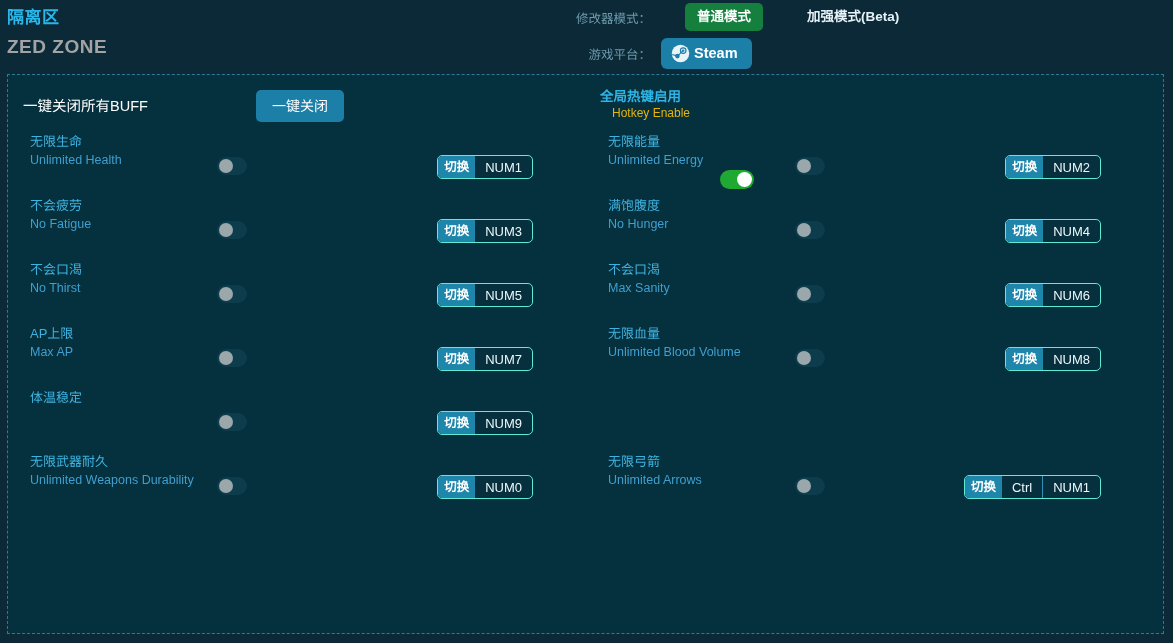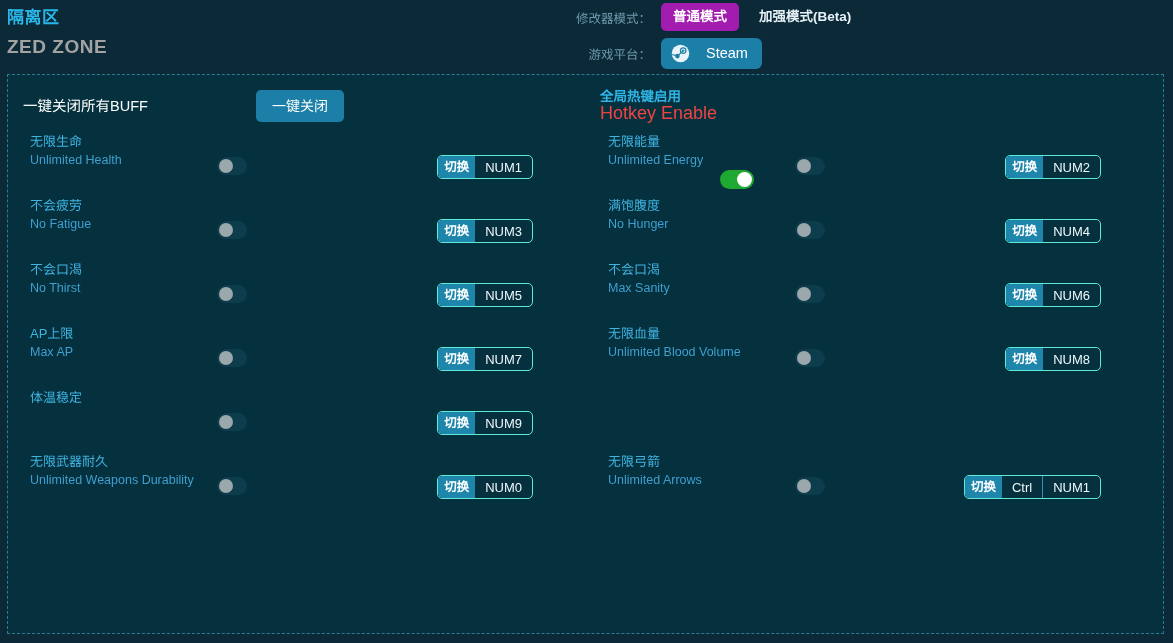--- a/index.html
+++ b/index.html
@@ -51,57 +51,57 @@
     right: 0;
     top: 0;
     width: 620px;
     height: 74px;
   }
   .hdr-row {
     position: absolute;
     display: flex;
     align-items: center;
   }
-  .hdr-row-1 { left: 0; top: 2px; height: 30px; }
+  .hdr-row-1 { left: 0; top: 2px; height: 30px; gap: 24px; }
   .hdr-row-2 { left: 0; top: 38px; height: 30px; }
 
   .hdr-label {
     font-size: 12.5px;
     color: #6f9bae;
     width: 108px;
     text-align: right;
     padding-right: 10px;
     box-sizing: border-box;
     white-space: nowrap;
   }
   .mode-btn {
     font-size: 13.5px;
     font-weight: bold;
     padding: 5px 12px;
     border-radius: 5px;
     white-space: nowrap;
     line-height: 18px;
   }
   .mode-btn.active {
-    background: #a21caf;
+    background: #15803d;
     color: #ffffff;
   }
   .mode-btn.inactive {
     background: transparent;
     color: #e6f2f7;
     margin-left: 8px;
   }
   .platform-btn {
     display: flex;
     align-items: center;
-    gap: 16px;
+    gap: 4px;
     background: #1c7fa8;
     color: #ffffff;
     font-size: 14.5px;
-    font-weight: normal;
+    font-weight: bold;
     padding: 6px 14px 6px 10px;
     border-radius: 6px;
     line-height: 18px;
   }
   .steam-glyph {
     width: 19px;
     height: 19px;
     display: block;
   }
 
@@ -150,24 +150,25 @@
     top: 13px;
   }
   .hotkey-cn {
     font-size: 13.5px;
     font-weight: bold;
     color: #2fb4e6;
     line-height: 17px;
     white-space: nowrap;
   }
   .hotkey-en {
-    font-size: 18px;
-    color: #ef4444;
+    font-size: 12px;
+    color: #eab308;
     line-height: 17px;
     white-space: nowrap;
+    margin-left: 12px;
   }
   .hotkey-switch {
     position: absolute;
     left: 712px;
     top: 95px;
     width: 34px;
     height: 19px;
     border-radius: 10px;
     background: #1fa832;
   }

